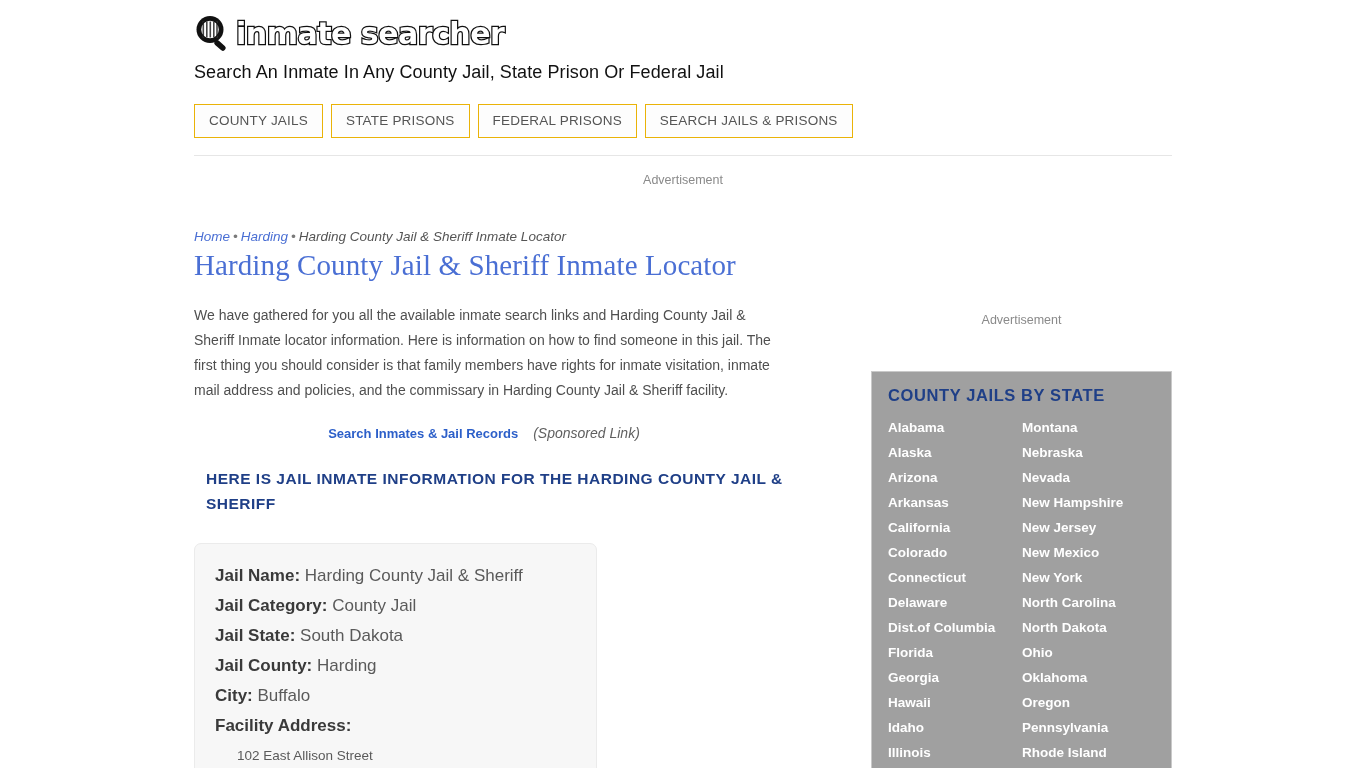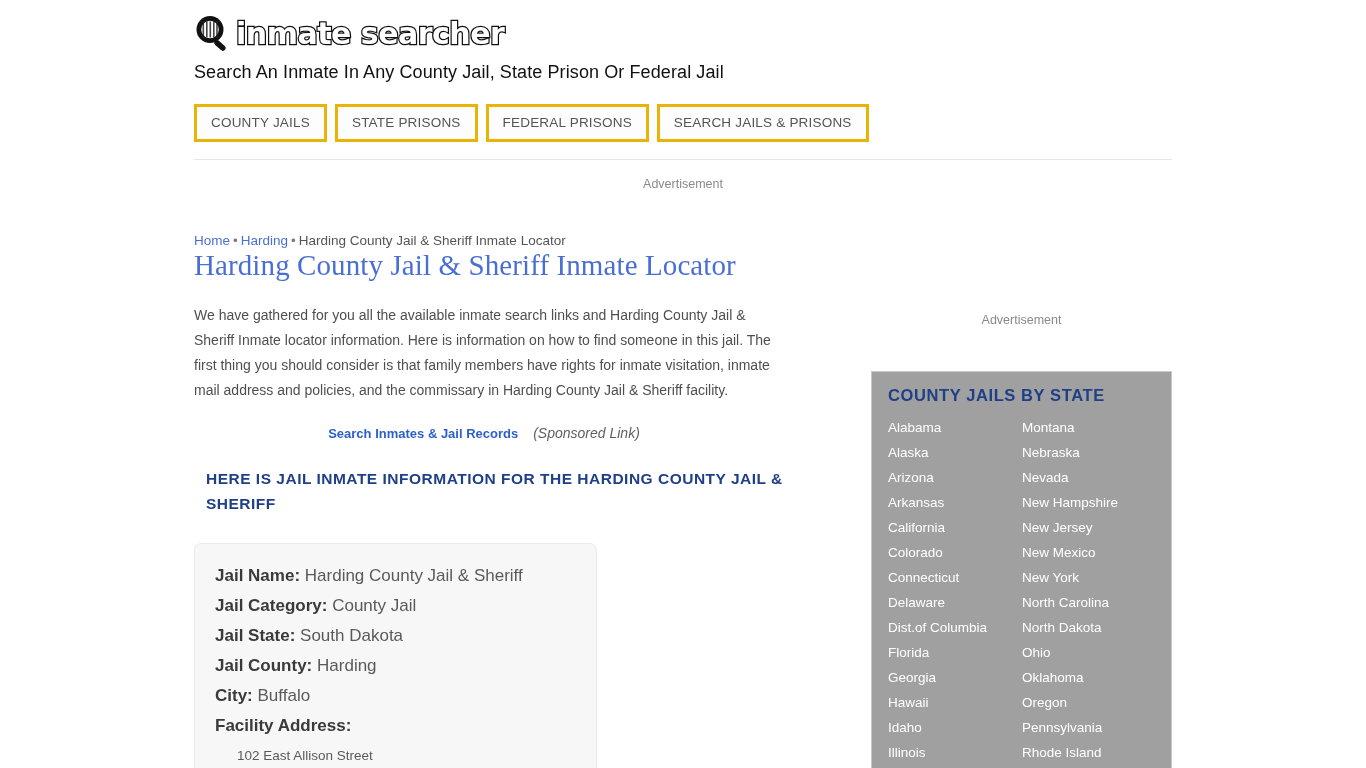--- a/index.html
+++ b/index.html
@@ -62,21 +62,21 @@
     white-space: nowrap;
   }
 
   
   .nav {
     margin-top: 21px;
     display: flex;
     gap: 8px;
   }
   .nav-btn {
-    border: 3px solid #eab308;
+    border: 1px solid #eab308;
     background: #fdfdfd;
     color: #555555;
     font-size: 13.5px;
     padding: 8px 14px 8px 14px;
     line-height: 16px;
     letter-spacing: 0.2px;
     white-space: nowrap;
     cursor: pointer;
     font-family: "Liberation Sans", sans-serif;
   }
@@ -93,20 +93,21 @@
     font-size: 12.5px;
     color: #8a8a8a;
     width: 978px;
   }
 
   
   .breadcrumb {
     margin-top: 42px;
     font-size: 13.5px;
     color: #555555;
+    font-style: italic;
   }
   .breadcrumb a {
     color: #4a6fd4;
     text-decoration: none;
   }
   .bc-sep { color: #7a7a7a; margin: 0 3px; }
 
   
   .cols {
     position: absolute;
@@ -220,20 +221,21 @@
     letter-spacing: 0.6px;
     padding: 0 8px 10px 16px;
     text-transform: uppercase;
   }
   .states-grid {
     display: flex;
   }
   .states-col {
     width: 135px;
     padding-left: 16px;
+    font-weight: bold;
   }
   .states-col.second { padding-left: 15px; }
   .states-grid a {
     display: block;
     color: #ffffff;
     font-size: 13.5px;
     line-height: 25px;
     text-decoration: none;
     white-space: nowrap;
   }

